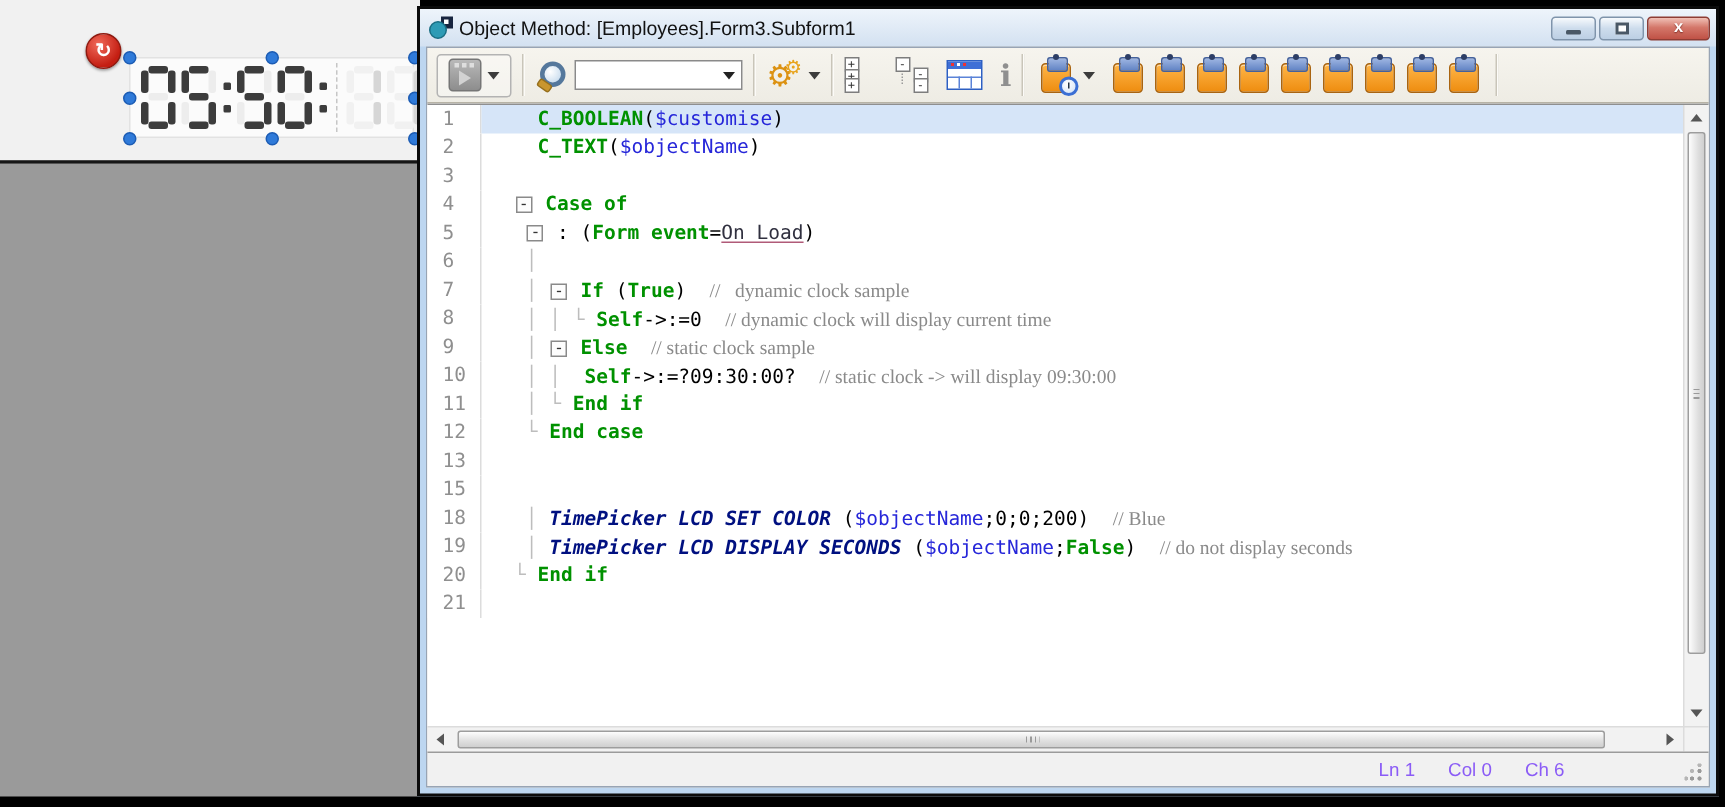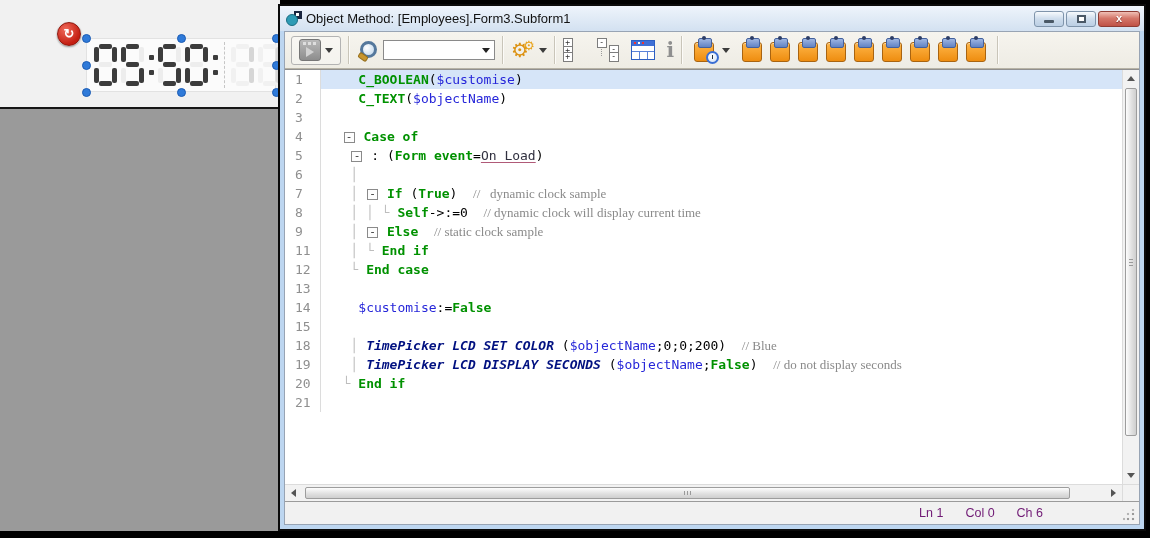--- a/index.html
+++ b/index.html
@@ -141,21 +141,21 @@
   .vthumb .grip{position:absolute;left:3px;right:3px;top:50%;height:7px;margin-top:-3px;
           background:repeating-linear-gradient(#9a9a9a 0 1px,transparent 1px 3px);}
   .hthumb{position:absolute;top:2px;bottom:2px;left:20px;right:52px;border:1px solid #9d9d9d;border-radius:2px;
           background:linear-gradient(#fdfdfd,#dfdfdf 60%,#cfcfcf);}
   .hthumb .grip{position:absolute;top:3px;bottom:3px;left:50%;width:9px;margin-left:-4px;
           background:repeating-linear-gradient(90deg,#9a9a9a 0 1px,transparent 1px 3px);}
   .sb-corner{background:#f2f2f2;border-left:1px solid #dcdcdc;border-top:1px solid #dcdcdc;}
 
   
   .statusbar{height:22px;flex:0 0 auto;background:#f1f1f1;border-top:1px solid #9b9b9b;display:flex;
-             align-items:center;justify-content:flex-end;font-size:12.5px;color:#701a75;padding-right:96px;position:relative;}
+             align-items:center;justify-content:flex-end;font-size:12.5px;color:#8b5cf6;padding-right:96px;position:relative;}
   .statusbar .st{margin-left:22px;}
   .resize-grip{position:absolute;right:4px;bottom:3px;width:12px;height:12px;
     background:
       radial-gradient(circle at 10px 10px,#9a9a9a 1.2px,transparent 1.6px),
       radial-gradient(circle at 10px 5px,#9a9a9a 1.2px,transparent 1.6px),
       radial-gradient(circle at 5px 10px,#9a9a9a 1.2px,transparent 1.6px),
       radial-gradient(circle at 10px 1px,#b5b5b5 1.2px,transparent 1.6px),
       radial-gradient(circle at 1px 10px,#b5b5b5 1.2px,transparent 1.6px),
       radial-gradient(circle at 5px 5px,#b5b5b5 1.2px,transparent 1.6px);}
 </style>
@@ -396,24 +396,24 @@
       <div class="code-pane" id="code-pane">
           <div class="code-line active"><span class="ln">1</span><span class="content"><span class="tk-p">    </span><span class="tk-k">C_BOOLEAN</span><span class="tk-p">(</span><span class="tk-v">$customise</span><span class="tk-p">)</span></span></div>
           <div class="code-line"><span class="ln">2</span><span class="content"><span class="tk-p">    </span><span class="tk-k">C_TEXT</span><span class="tk-p">(</span><span class="tk-v">$objectName</span><span class="tk-p">)</span></span></div>
           <div class="code-line"><span class="ln">3</span><span class="content"></span></div>
           <div class="code-line"><span class="ln">4</span><span class="content"><span class="tk-p">  </span><span class="tk-f">-</span><span class="tk-p"> </span><span class="tk-k">Case of</span></span></div>
           <div class="code-line"><span class="ln">5</span><span class="content"><span class="tk-p">   </span><span class="tk-f">-</span><span class="tk-p"> : (</span><span class="tk-k">Form event</span><span class="tk-p">=</span><span class="tk-c">On Load</span><span class="tk-p">)</span></span></div>
           <div class="code-line"><span class="ln">6</span><span class="content"><span class="tk-p">   </span><span class="tk-u">│</span></span></div>
           <div class="code-line"><span class="ln">7</span><span class="content"><span class="tk-p">   </span><span class="tk-u">│</span><span class="tk-p"> </span><span class="tk-f">-</span><span class="tk-p"> </span><span class="tk-k">If</span><span class="tk-p"> (</span><span class="tk-k">True</span><span class="tk-p">)  </span><span class="tk-m">//   dynamic clock sample</span></span></div>
           <div class="code-line"><span class="ln">8</span><span class="content"><span class="tk-p">   </span><span class="tk-u">│</span><span class="tk-p"> </span><span class="tk-u">│</span><span class="tk-p"> </span><span class="tk-u">└</span><span class="tk-p"> </span><span class="tk-k">Self</span><span class="tk-p">-&gt;:=0  </span><span class="tk-m">// dynamic clock will display current time</span></span></div>
           <div class="code-line"><span class="ln">9</span><span class="content"><span class="tk-p">   </span><span class="tk-u">│</span><span class="tk-p"> </span><span class="tk-f">-</span><span class="tk-p"> </span><span class="tk-k">Else</span><span class="tk-p">  </span><span class="tk-m">// static clock sample</span></span></div>
+          <div class="code-line"><span class="ln">10</span><span class="content"><span class="tk-p">   </span><span class="tk-u">│</span><span class="tk-p"> </span><span class="tk-u">│</span><span class="tk-p">  </span><span class="tk-k">Self</span><span class="tk-p">-&gt;:=?09:30:00?  </span><span class="tk-m">// static clock -&gt; will display 09:30:00</span></span></div>
           <div class="code-line"><span class="ln">11</span><span class="content"><span class="tk-p">   </span><span class="tk-u">│</span><span class="tk-p"> </span><span class="tk-u">└</span><span class="tk-p"> </span><span class="tk-k">End if</span></span></div>
           <div class="code-line"><span class="ln">12</span><span class="content"><span class="tk-p">   </span><span class="tk-u">└</span><span class="tk-p"> </span><span class="tk-k">End case</span></span></div>
           <div class="code-line"><span class="ln">13</span><span class="content"></span></div>
-          <div class="code-line"><span class="ln">14</span><span class="content"><span class="tk-p">    </span><span class="tk-v">$customise</span><span class="tk-p">:=</span><span class="tk-k">False</span></span></div>
           <div class="code-line"><span class="ln">15</span><span class="content"></span></div>
           <div class="code-line"><span class="ln">18</span><span class="content"><span class="tk-p">   </span><span class="tk-u">│</span><span class="tk-p"> </span><span class="tk-g">TimePicker LCD SET COLOR</span><span class="tk-p"> (</span><span class="tk-v">$objectName</span><span class="tk-p">;0;0;200)  </span><span class="tk-m">// Blue</span></span></div>
           <div class="code-line"><span class="ln">19</span><span class="content"><span class="tk-p">   </span><span class="tk-u">│</span><span class="tk-p"> </span><span class="tk-g">TimePicker LCD DISPLAY SECONDS</span><span class="tk-p"> (</span><span class="tk-v">$objectName</span><span class="tk-p">;</span><span class="tk-k">False</span><span class="tk-p">)  </span><span class="tk-m">// do not display seconds</span></span></div>
           <div class="code-line"><span class="ln">20</span><span class="content"><span class="tk-p">  </span><span class="tk-u">└</span><span class="tk-p"> </span><span class="tk-k">End if</span></span></div>
           <div class="code-line"><span class="ln">21</span><span class="content"></span></div>
         </div>
 
       <div class="vscroll">
         <div class="sb-arrow" style="top:1px;left:0;">
             <span class="sb-tri-u"></span>

